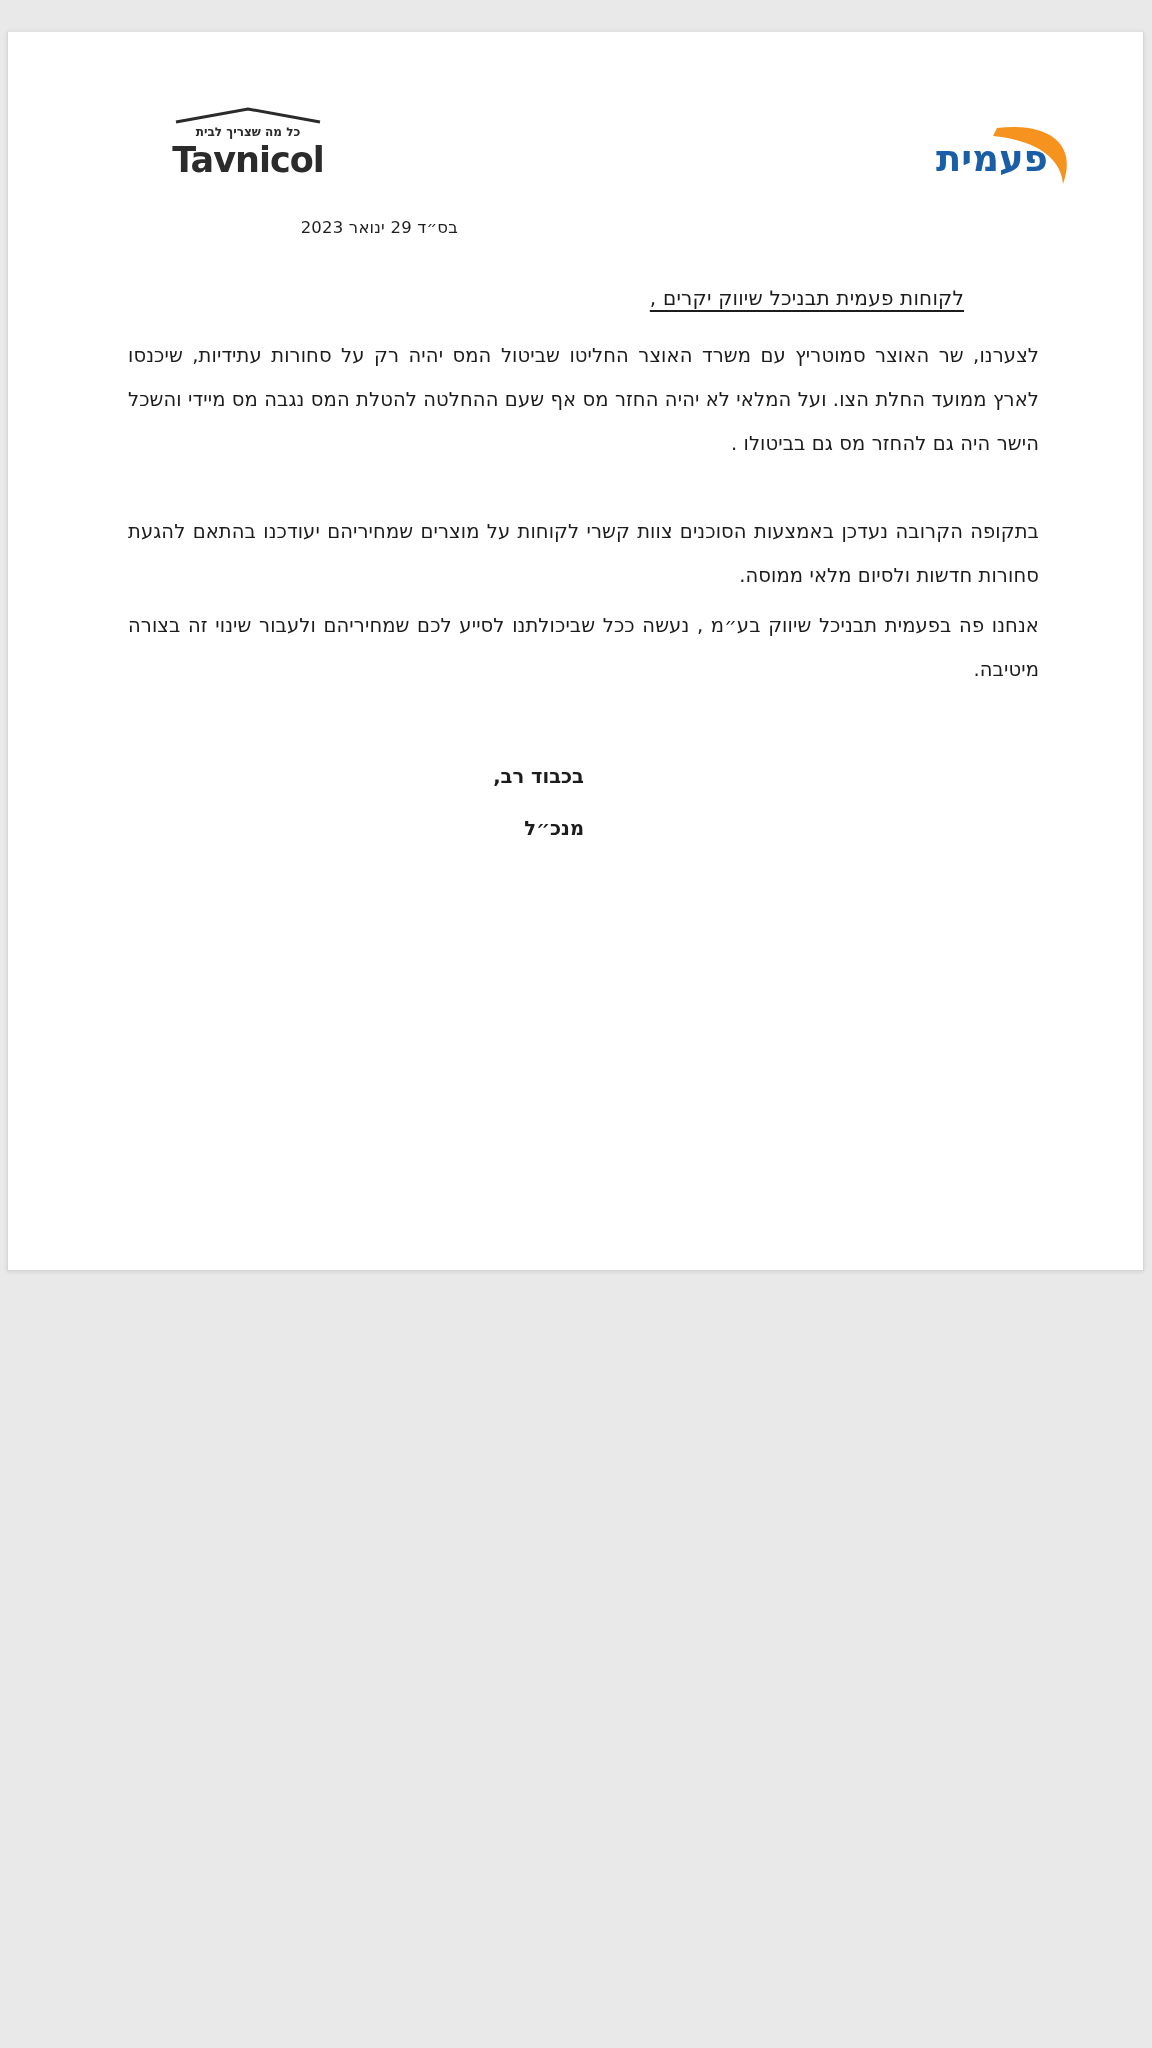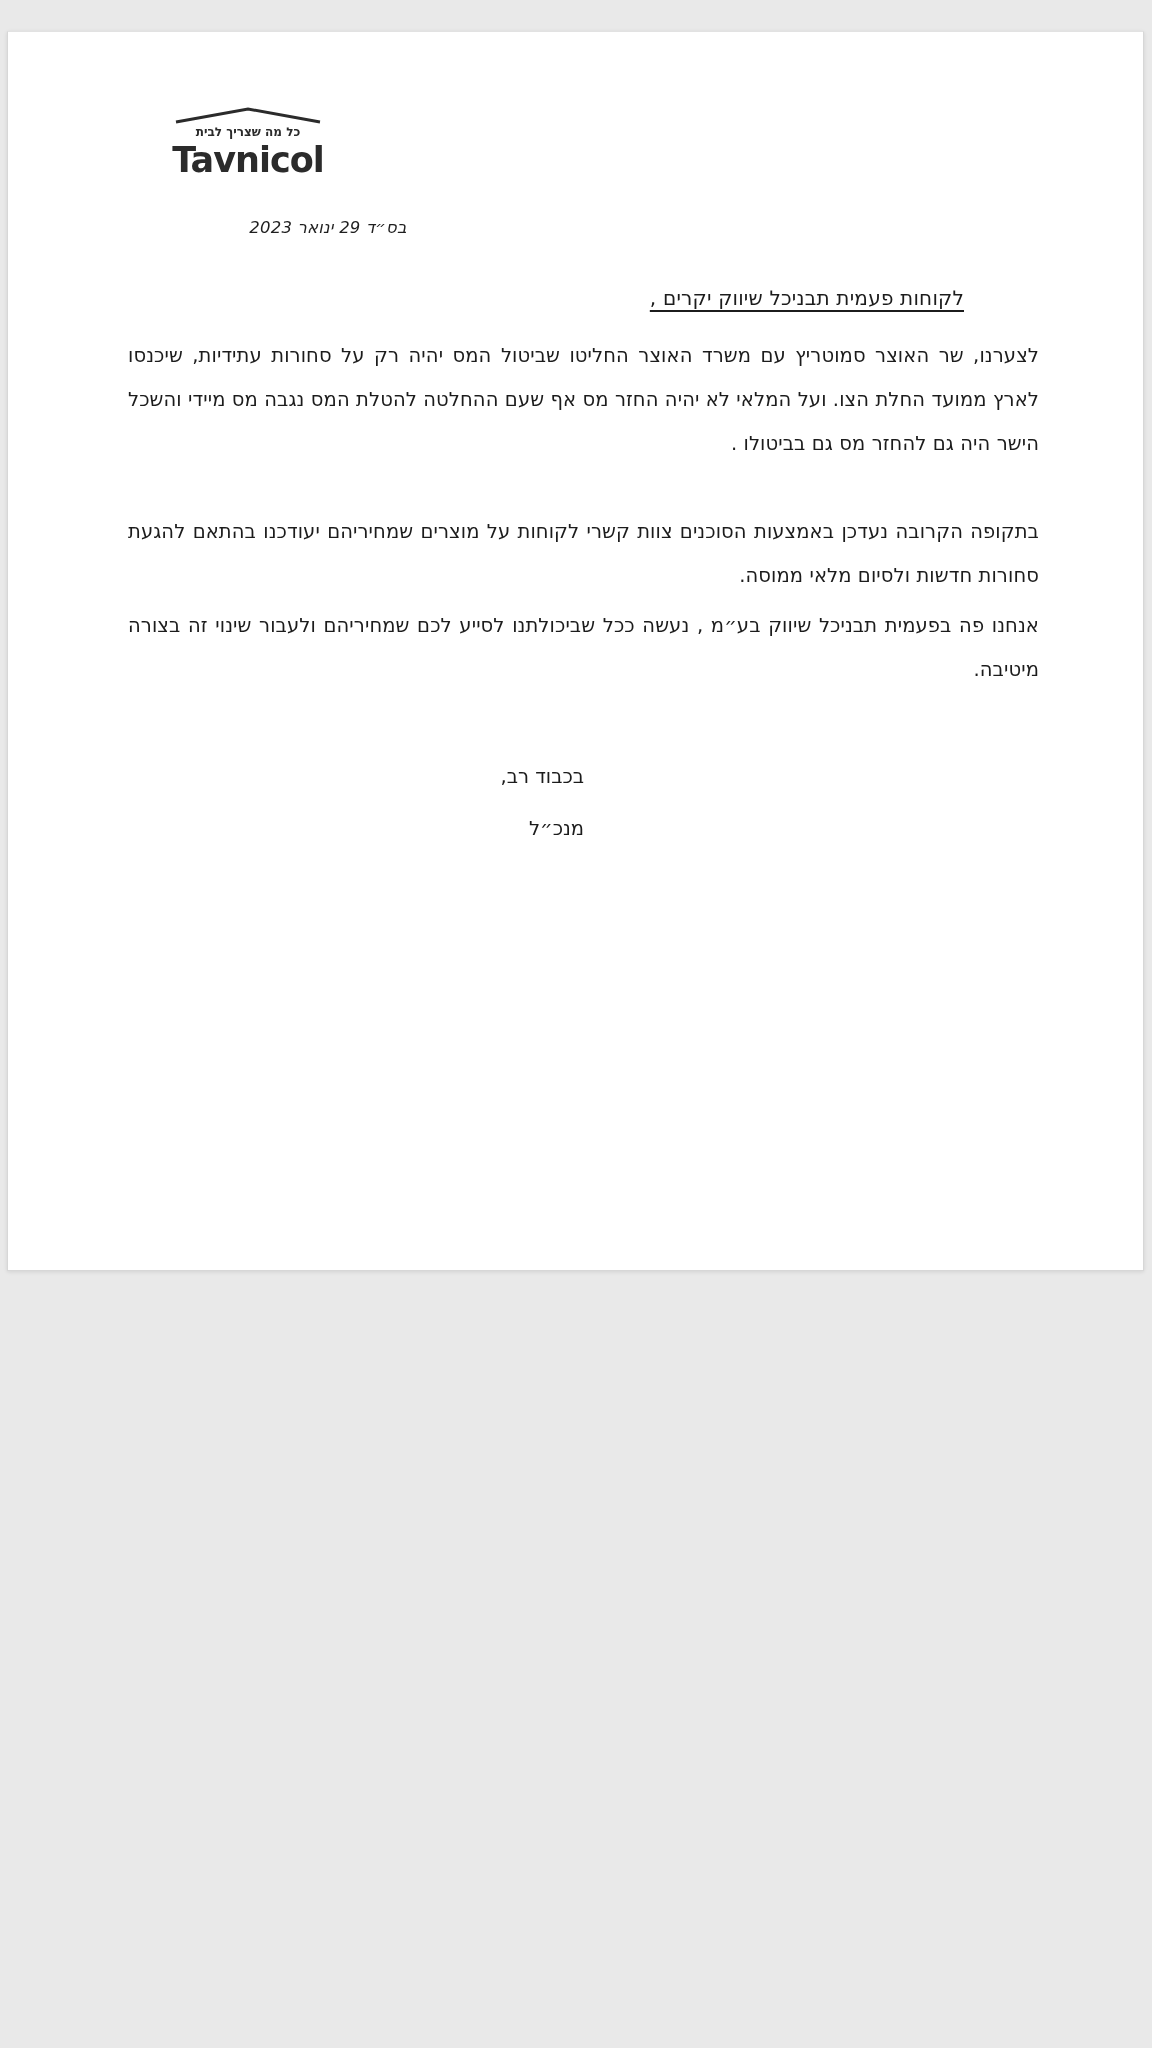--- a/index.html
+++ b/index.html
@@ -43,25 +43,24 @@
     top: 90px;
     width: 152px;
     height: 64px;
   }
   .date-line {
     position: absolute;
     left: 190px;
     top: 186px;
     width: 260px;
     direction: rtl;
-    text-align: center;
+    text-align: right;
     font-size: 16.5px;
     color: #1f1f1f;
     letter-spacing: 0.2px;
-    font-style: italic;
   }
   .letter-body {
     position: absolute;
     top: 254px;
     left: 120px;
     right: 104px;
     direction: rtl;
     color: #1c1c1c;
   }
   .salutation {
@@ -83,40 +82,47 @@
   .para.joined { margin-bottom: 6px; }
   .para.last { margin-bottom: 70px; }
   .underline-seg {
     text-underline-offset: 5px;
   }
   .signature {
     direction: rtl;
     text-align: right;
     margin-right: 455px;
     font-size: 19.5px;
+    font-weight: bold;
   }
   .signature .sig-line {
     line-height: 30px;
     margin-bottom: 22px;
   }
 </style>
 </head>
 <body>
 
 <div class="stage">
   <div class="paper">
 
     <div class="logo-tavnicol">
       <svg width="180" height="80" viewBox="0 0 180 80">
         <polyline points="18,16 90,3 162,16" fill="none" stroke="#2b2b2b" stroke-width="3"></polyline>
         <text x="90" y="30" text-anchor="middle" font-size="12" font-weight="bold" fill="#2b2b2b" font-family="DejaVu Sans, sans-serif">כל מה שצריך לבית</text>
         <text x="90" y="66" text-anchor="middle" font-size="35" font-weight="bold" fill="#2b2b2b" letter-spacing="-1" font-family="DejaVu Sans, sans-serif">Tavnicol</text>
       </svg>
     </div>
 
+    <div class="logo-paamit">
+      <svg width="152" height="64" viewBox="0 0 152 64">
+        <path d="M 62 6 C 108 0 144 18 128 62 C 126 34 98 18 58 14 Z" fill="#f6921e"></path>
+        <text x="57" y="49" text-anchor="middle" font-size="37" font-weight="bold" fill="#1b5ea8" font-family="DejaVu Sans, sans-serif">פעמית</text>
+      </svg>
+    </div>
 
     <div class="date-line">בס״ד 29 ינואר  2023</div>
 
     <div class="letter-body">
 
       <div class="salutation">לקוחות   פעמית תבניכל  שיווק יקרים ,</div>
 
 
       <p class="para"><span>לצערנו,  שר האוצר סמוטריץ עם משרד האוצר החליטו שביטול המס יהיה רק על סחורות עתידיות, שיכנסו לארץ ממועד החלת הצו.    </span><span class="underline-seg">ועל המלאי לא יהיה החזר מס</span><span> אף שעם ההחלטה להטלת המס  נגבה מס מיידי והשכל הישר היה גם להחזר מס גם בביטולו .</span></p>
 

